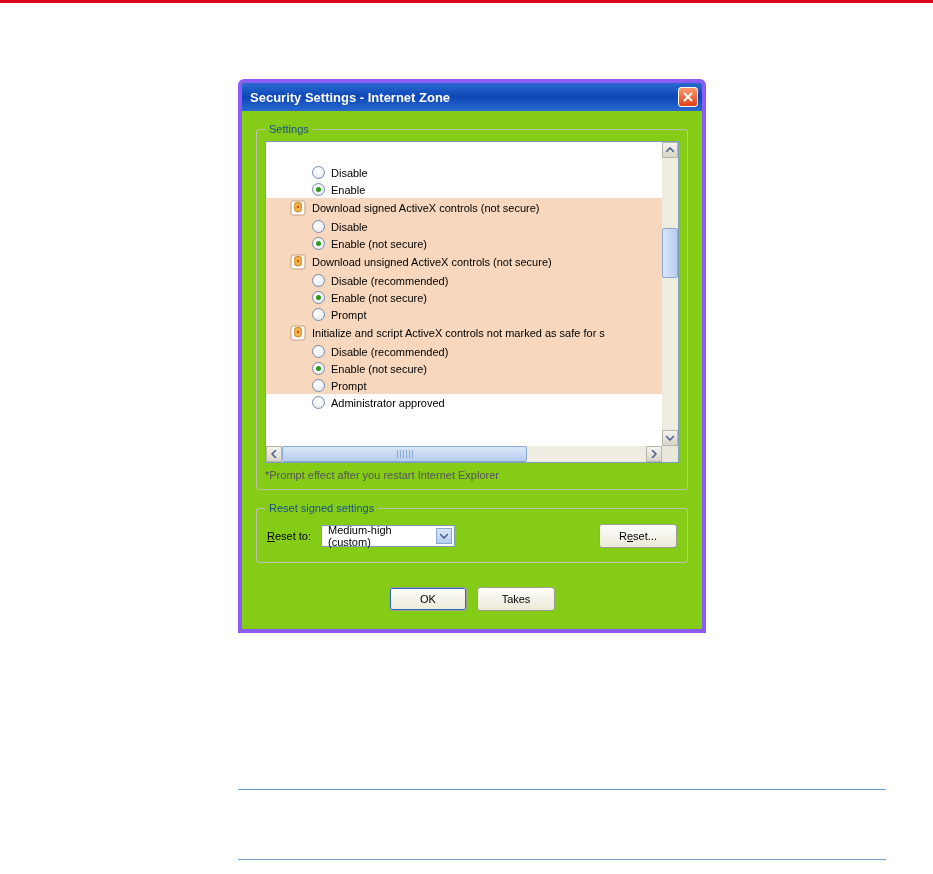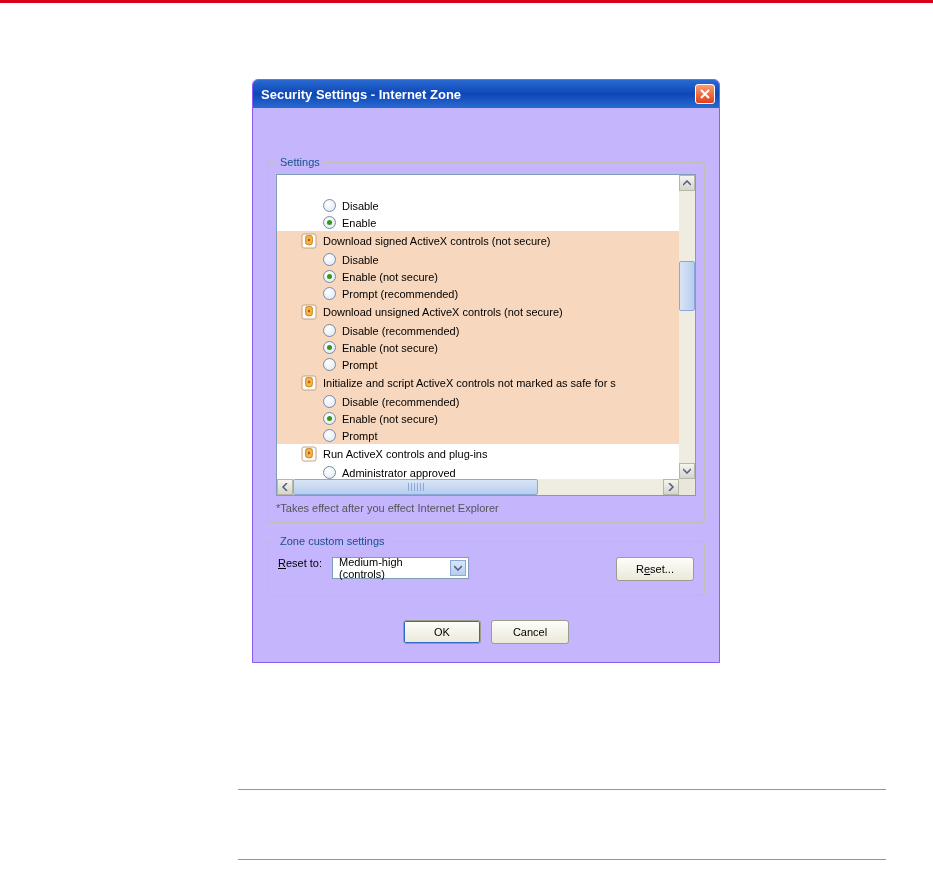--- a/index.html
+++ b/index.html
@@ -8,27 +8,27 @@
     width: 933px;
     height: 874px;
     background: #fff;
     font-family: Tahoma, Arial, sans-serif;
     font-size: 11px;
     position: relative;
     border-top: 3px solid #d9001b;
   }
   .dialog {
     position: absolute;
-    left: 252px;
+    left: 238px;
     top: 76px;
     width: 468px;
-    border: 1px solid #8b5cf6;
+    border: 4px solid #8b5cf6;
     border-radius: 6px 6px 0 0;
     overflow: hidden;
-    background: #c4b5fd;
+    background: #84cc16;
   }
   .titlebar {
     height: 28px;
     background: linear-gradient(to bottom, #2a6ad0 0%, #0d47b7 50%, #2a6ad0 100%);
     display: flex;
     align-items: center;
     padding: 0 4px 0 8px;
     color: #fff;
     font-weight: bold;
     font-size: 13px;
@@ -38,21 +38,20 @@
     width: 20px; height: 20px;
     background: linear-gradient(to bottom, #ff9a6e, #e0401a);
     border: 1px solid #fff;
     border-radius: 3px;
     display: flex; align-items: center; justify-content: center;
     color: #fff; font-weight: bold; font-size: 13px;
     cursor: pointer;
   }
   .body {
     padding: 12px 14px 14px 14px;
-    margin-top: 36px;
   }
   fieldset {
     border: 1px solid #c0c0b0;
     border-radius: 3px;
     margin: 0 0 12px 0;
     padding: 6px 8px 8px 8px;
   }
   legend {
     color: #1a4f8a;
     padding: 0 4px;
@@ -148,21 +147,21 @@
     width: 5px; height: 5px;
     border-radius: 50%;
     background: #2e9b18;
   }
   .footnote {
     color: #555;
     font-size: 11px;
     margin-top: 6px;
   }
   .reset-row {
-    display: flex; align-items: flex-start; gap: 10px;
+    display: flex; align-items: center; gap: 10px;
     padding: 4px 2px 6px 2px;
   }
   .reset-label .ul { text-decoration: underline; }
   .select {
     flex: 1;
     max-width: 222px;
     height: 22px;
     border: 1px solid #7f9db9;
     background: #fff;
     display: flex; align-items: center;
@@ -245,24 +244,20 @@
               <span>Download signed ActiveX controls (not secure)</span>
             </div>
             <div class="radio-row hl">
               <span class="radio"></span>
               <span>Disable</span>
             </div>
             <div class="radio-row hl">
               <span class="radio checked"></span>
               <span>Enable (not secure)</span>
             </div>
-            <div class="radio-row hl">
-              <span class="radio"></span>
-              <span>Prompt (recommended)</span>
-            </div>
             <div class="cat hl">
               <span class="icon">
                 <svg width="16" height="16" viewBox="0 0 16 16">
                   <rect x="1" y="1" width="14" height="14" rx="2" fill="#fff" stroke="#c8a080"></rect>
                   <path d="M5 3 Q8 2 11 3 Q12 6 11 11 Q8 13 5 11 Q4 6 5 3 Z" fill="#f2b64a" stroke="#c98a20"></path>
                   <circle cx="8" cy="7" r="1.2" fill="#d04a10"></circle>
                 </svg>
               </span>
               <span>Download unsigned ActiveX controls (not secure)</span>
             </div>
@@ -293,30 +288,20 @@
               <span>Disable (recommended)</span>
             </div>
             <div class="radio-row hl">
               <span class="radio checked"></span>
               <span>Enable (not secure)</span>
             </div>
             <div class="radio-row hl">
               <span class="radio"></span>
               <span>Prompt</span>
             </div>
-            <div class="cat">
-              <span class="icon">
-                <svg width="16" height="16" viewBox="0 0 16 16">
-                  <rect x="1" y="1" width="14" height="14" rx="2" fill="#fff" stroke="#c8a080"></rect>
-                  <path d="M5 3 Q8 2 11 3 Q12 6 11 11 Q8 13 5 11 Q4 6 5 3 Z" fill="#f2b64a" stroke="#c98a20"></path>
-                  <circle cx="8" cy="7" r="1.2" fill="#d04a10"></circle>
-                </svg>
-              </span>
-              <span>Run ActiveX controls and plug-ins</span>
-            </div>
             <div class="radio-row">
               <span class="radio"></span>
               <span>Administrator approved</span>
             </div>
           </div>
 
         <div class="vscroll">
           <div class="sb-btn">
             <svg width="8" height="6" viewBox="0 0 8 6">
                 <path d="M0 5 L4 1 L8 5" fill="none" stroke="#4a5a8a" stroke-width="1.5"></path>
@@ -343,46 +328,46 @@
           </div>
           <div class="sb-btn">
             <svg width="6" height="8" viewBox="0 0 6 8">
                 <path d="M1 0 L5 4 L1 8" fill="none" stroke="#4a5a8a" stroke-width="1.5"></path>
               </svg>
           </div>
         </div>
         <div class="corner"></div>
       </div>
 
-      <div class="footnote">*Takes effect after you effect Internet Explorer</div>
+      <div class="footnote">*Prompt effect after you restart Internet Explorer</div>
     </fieldset>
 
     <fieldset>
-      <legend>Zone custom settings</legend>
+      <legend>Reset signed settings</legend>
       <div class="reset-row">
         <span class="reset-label"><span class="ul">R</span><span>eset to:</span></span>
         <div class="select">
-          <span class="select-text">Medium-high (controls)</span>
+          <span class="select-text">Medium-high (custom)</span>
           <div class="select-btn">
             <svg width="8" height="6" viewBox="0 0 8 6">
                 <path d="M0 1 L4 5 L8 1" fill="none" stroke="#4a5a8a" stroke-width="1.5"></path>
               </svg>
           </div>
         </div>
         <div style="flex:1"></div>
         <button class="btn">
             <span>R</span>
             <span style="text-decoration:underline">e</span>
             <span>set...</span>
           </button>
       </div>
     </fieldset>
 
     <div class="dlg-buttons">
       <button class="btn default">OK</button>
-      <button class="btn">Cancel</button>
+      <button class="btn">Takes</button>
     </div>
 
   </div>
 </div>
 
 <div class="hr-line hr1"></div>
 <div class="hr-line hr2"></div>
 
 </body></html>

